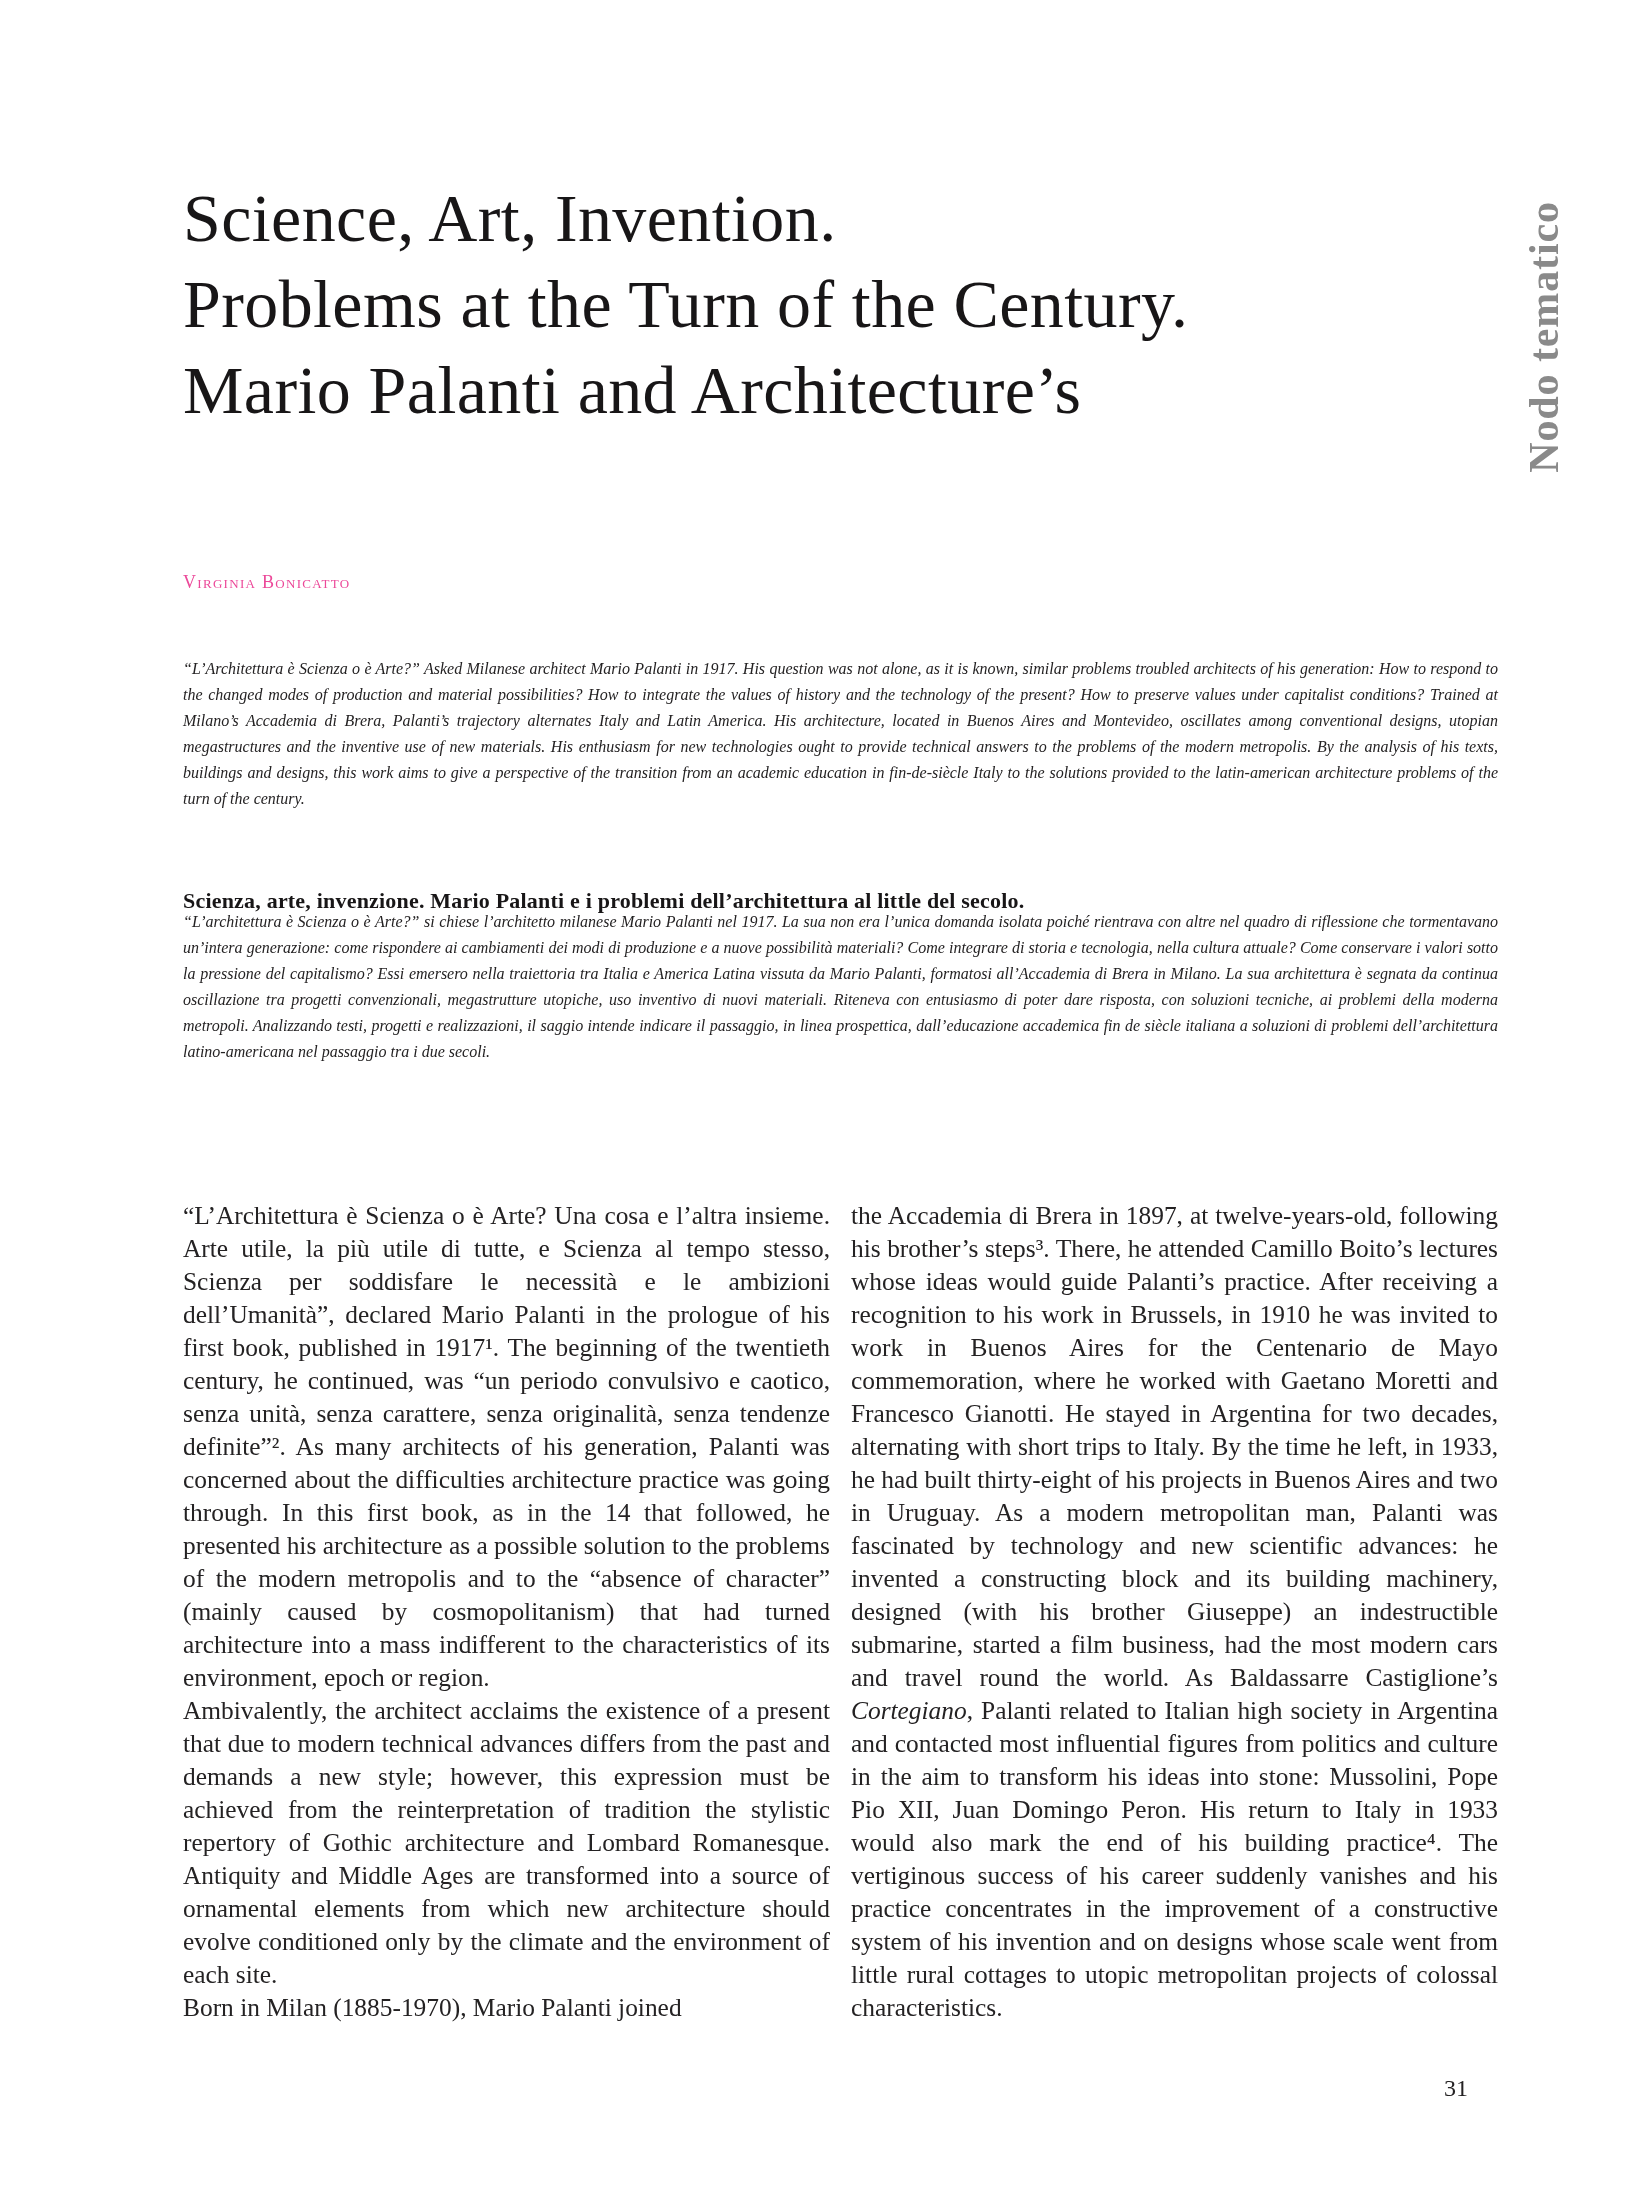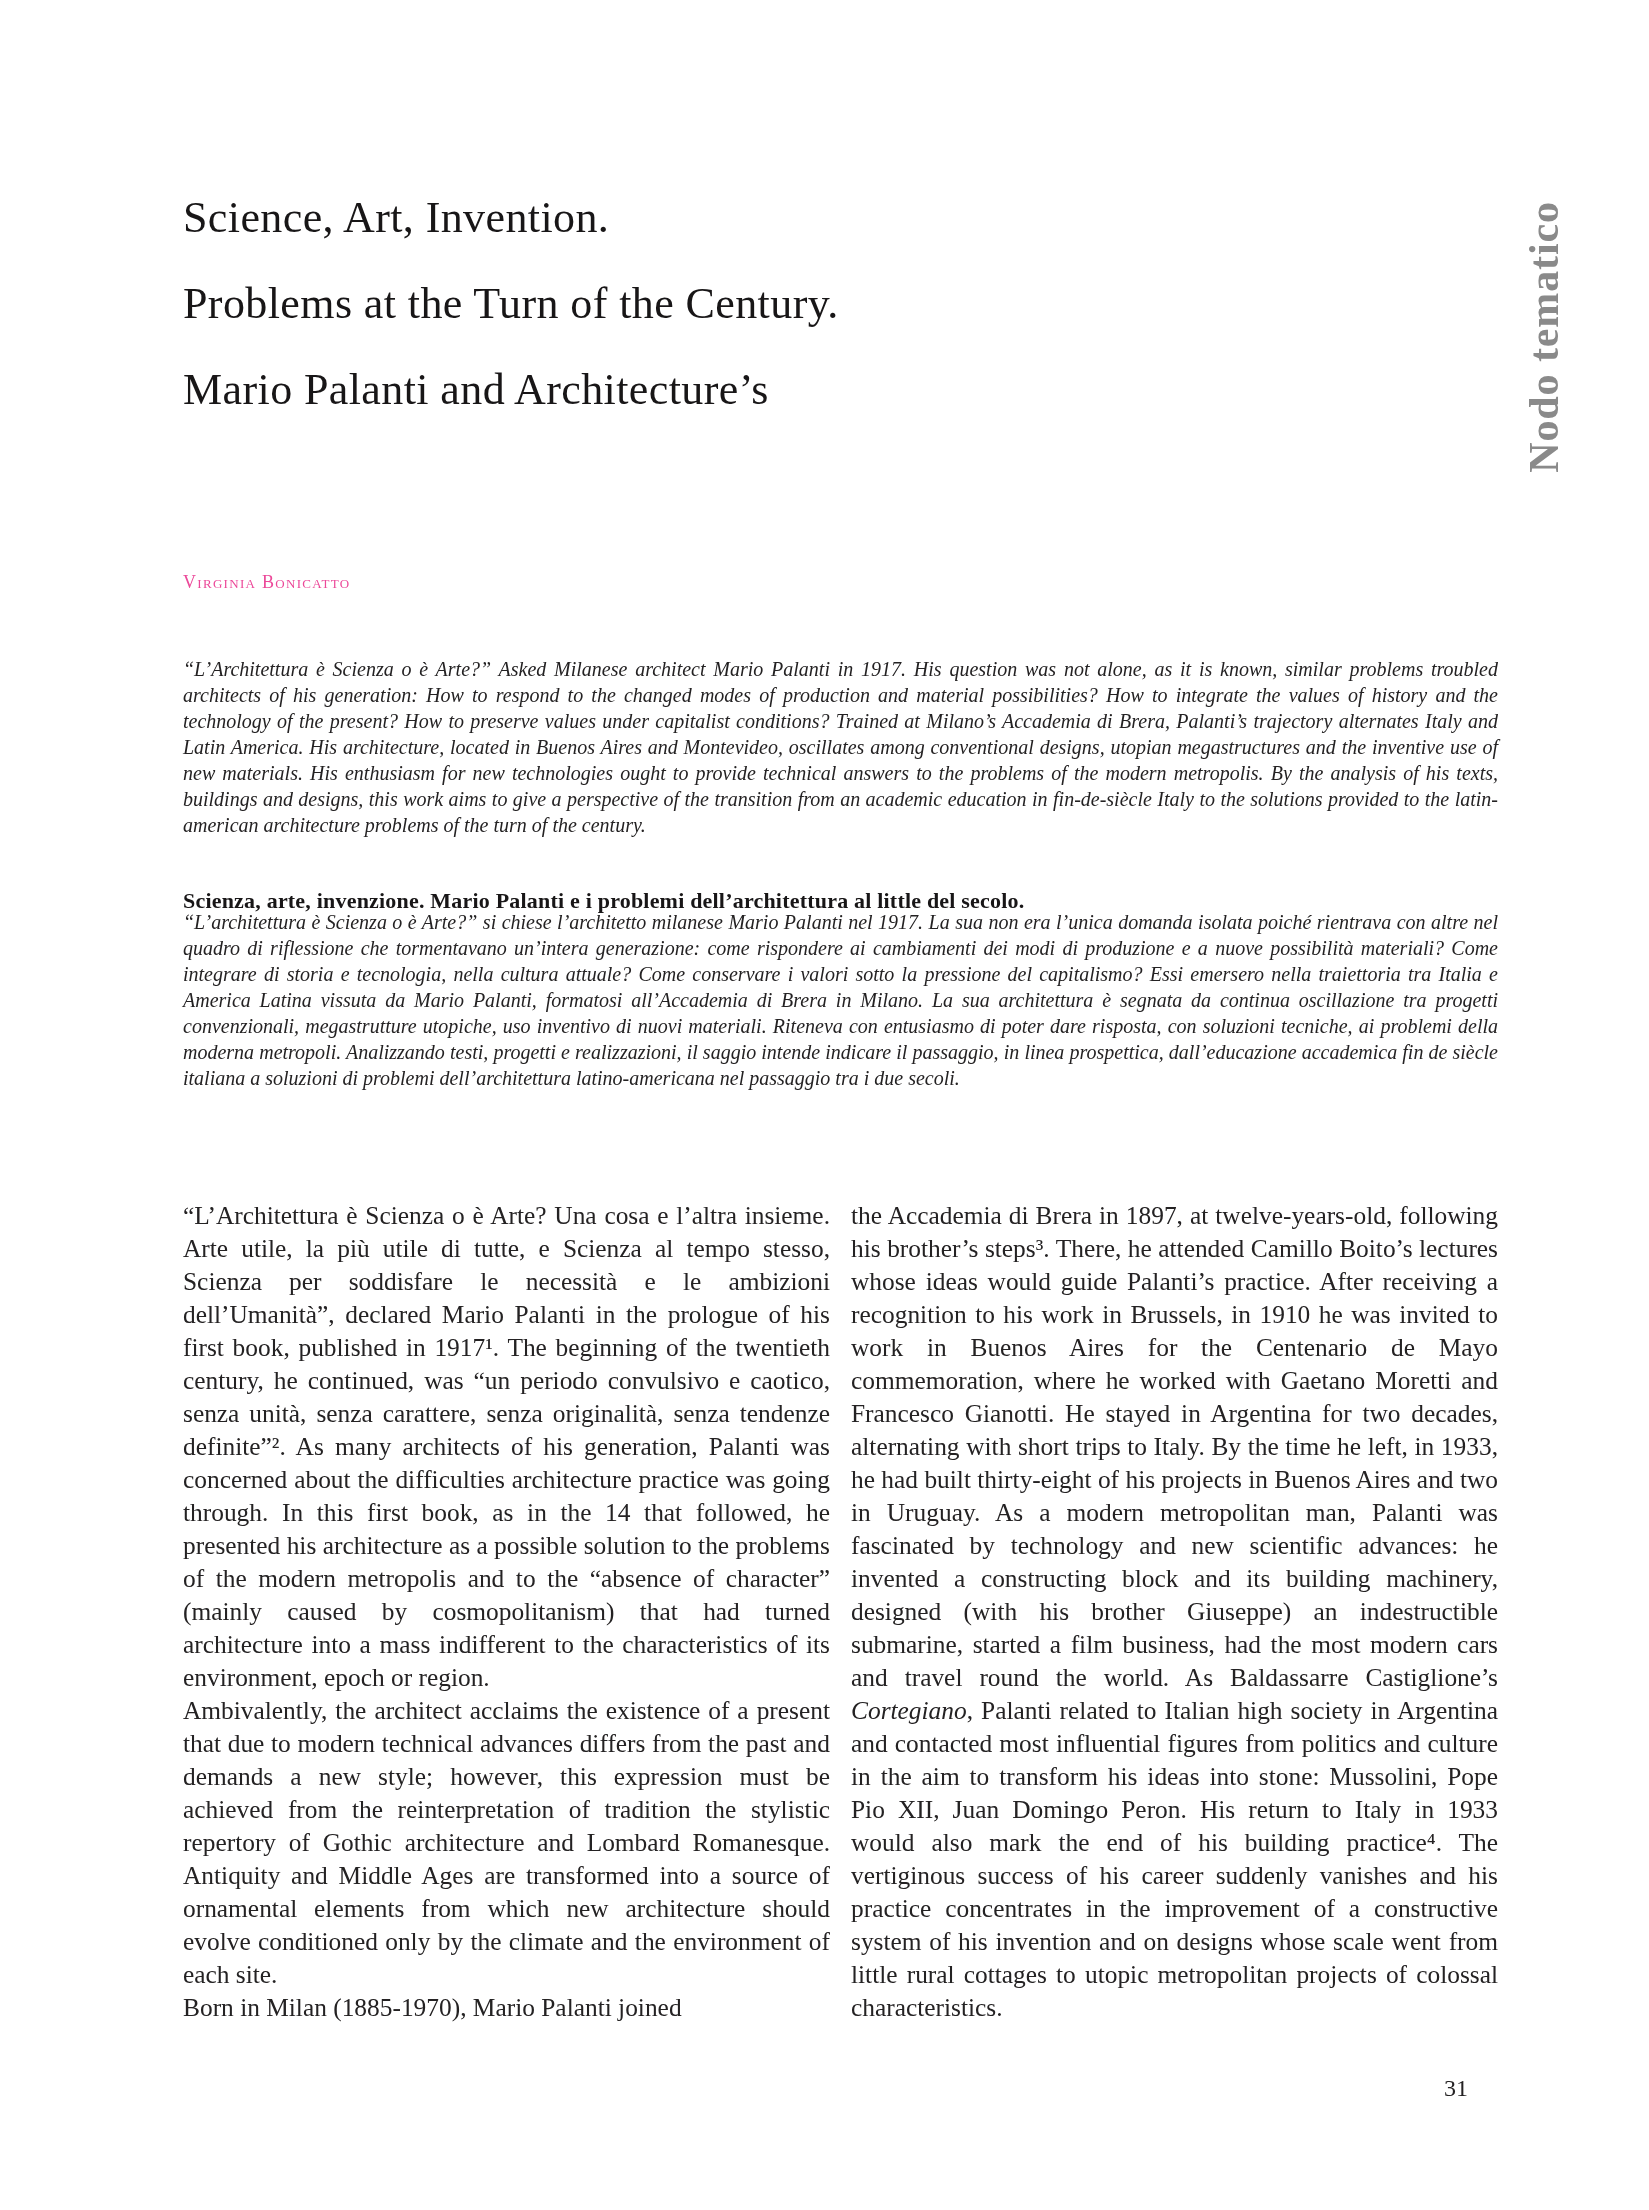--- a/index.html
+++ b/index.html
@@ -10,21 +10,21 @@
     height: 2211px;
     background: #ffffff;
     color: #1f1d1e;
     font-family: "Liberation Serif", serif;
     overflow: hidden;
   }
   .article-title {
     position: absolute;
     left: 183px;
     top: 175px;
-    font-size: 44px;
+    font-size: 68px;
     line-height: 86px;
     letter-spacing: 0.4px;
     color: #181617;
   }
   .section-label {
     position: absolute;
     left: 1520px;
     top: 201px;
     writing-mode: vertical-rl;
     transform: rotate(180deg);
@@ -41,21 +41,21 @@
     font-variant: small-caps;
     font-size: 18px;
     letter-spacing: 1.3px;
     color: #ec4899;
   }
   .abstract {
     position: absolute;
     left: 183px;
     width: 1315px;
     font-style: italic;
-    font-size: 20px;
+    font-size: 16px;
     line-height: 26px;
     text-align: justify;
     color: #242223;
   }
   .abstract-en { top: 656px; }
   .abstract-it { top: 909px; font-style: italic; }
   .heading-it {
     position: absolute;
     left: 183px;
     top: 888px;

